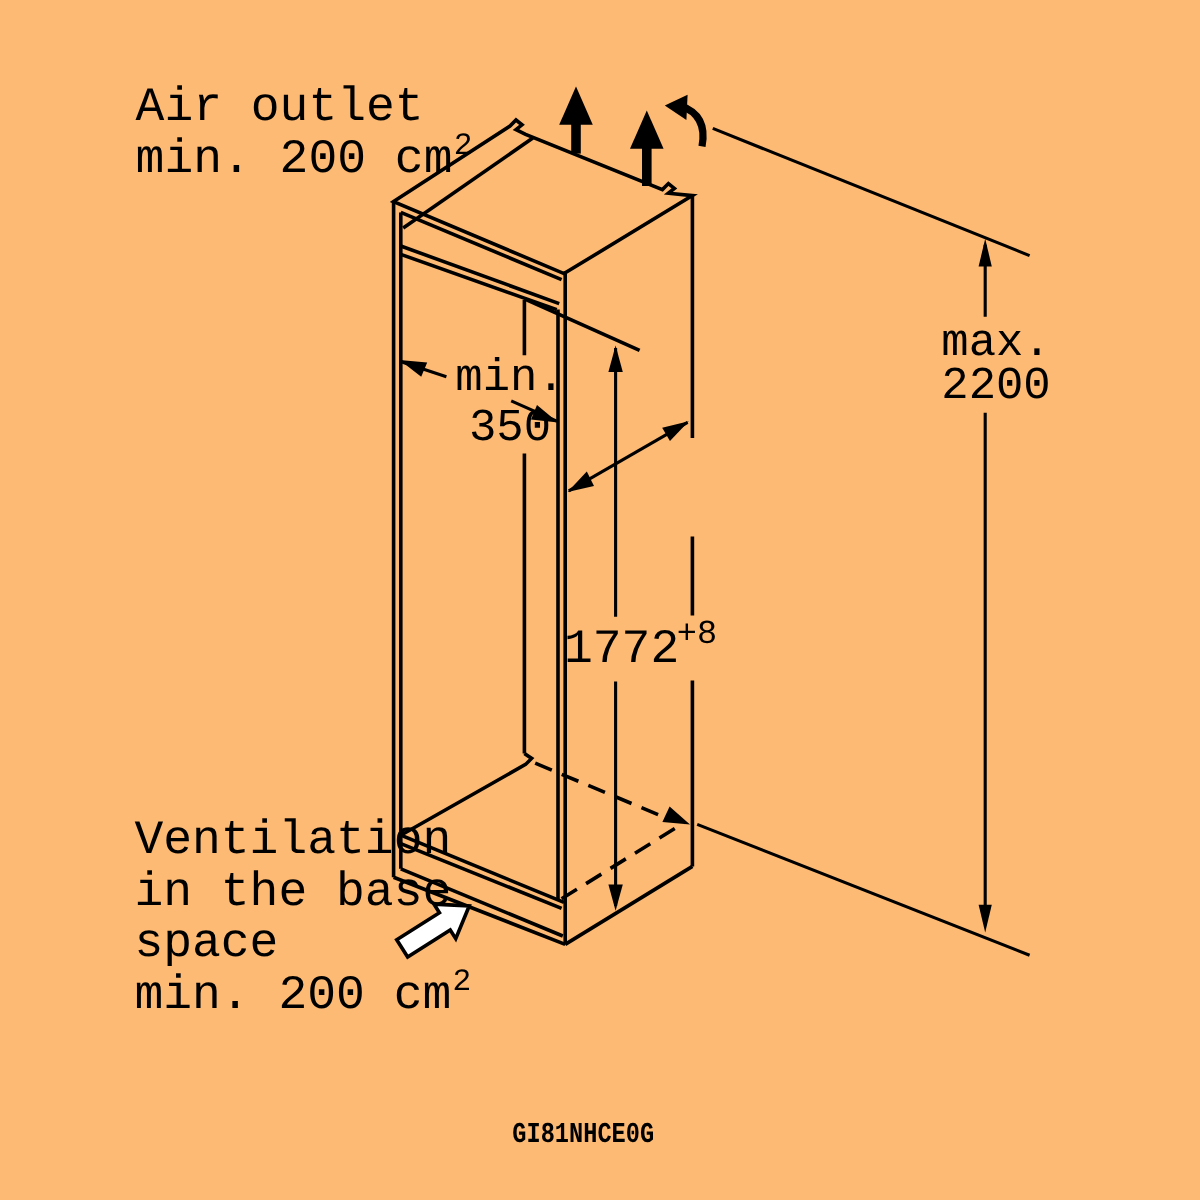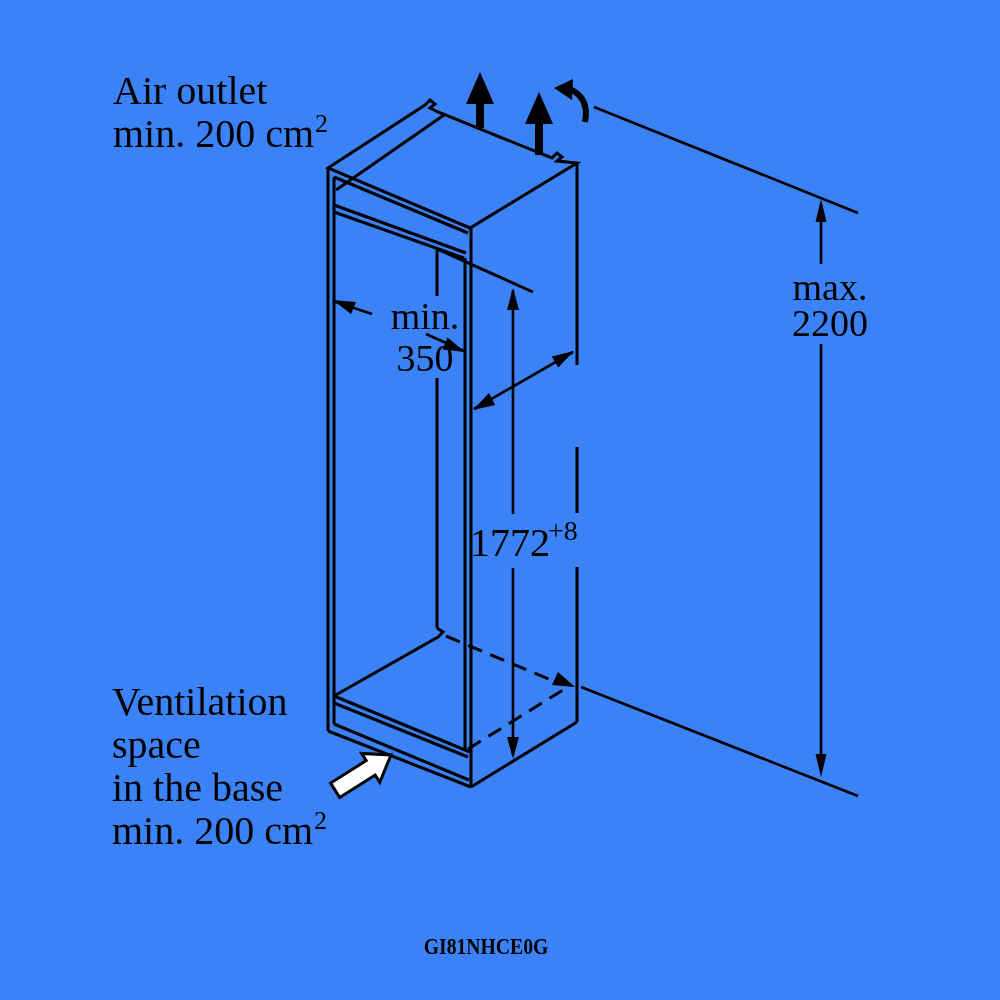--- a/index.html
+++ b/index.html
@@ -1,17 +1,17 @@
 <!DOCTYPE html>
 <html><head>
 <meta charset="utf-8">
 <style>
   html,body{margin:0;padding:0;background:#fff;}
-  .stage{position:relative;width:1000px;height:1000px;background:#3b82f6;overflow:hidden;
-         font-family:Liberation Serif, serif;color:#000;}
+  .stage{position:relative;width:1000px;height:1000px;background:#fdba74;overflow:hidden;
+         font-family:Liberation Mono, monospace;color:#000;}
   .stage svg{position:absolute;left:0;top:0;}
   .lbl{position:absolute;font-size:40px;line-height:43px;white-space:nowrap;color:#000;}
   .dim{position:absolute;font-size:38px;line-height:42px;white-space:nowrap;color:#000;}
   .center{text-align:center;}
   .sp{font-size:26px;position:relative;top:-15px;margin-left:1px;}
   .sp8{font-size:28px;position:relative;top:-16px;margin-left:-2px;}
   .model{position:absolute;font-size:24px;font-weight:bold;white-space:nowrap;text-align:center;}
   .model span{display:inline-block;transform:scaleX(.82);transform-origin:center;}
 </style>
 </head>
@@ -113,22 +113,22 @@
     <div>350</div>
   </div>
 
 
   <div class="dim" style="left:470px;top:522px;font-size:40px">
     <span>1772</span><span class="sp8">+8</span>
   </div>
 
   <div class="lbl" style="left:112px;top:680px">
     <div>Ventilation</div>
+    <div>in the base</div>
     <div>space</div>
-    <div>in the base</div>
     <div><span>min. 200 cm</span><span class="sp">2</span></div>
   </div>
 
   <div class="model center" style="left:386px;top:933px;width:200px">
     <span>GI81NHCE0G</span>
   </div>
 
 </div>
 
 </body></html>

